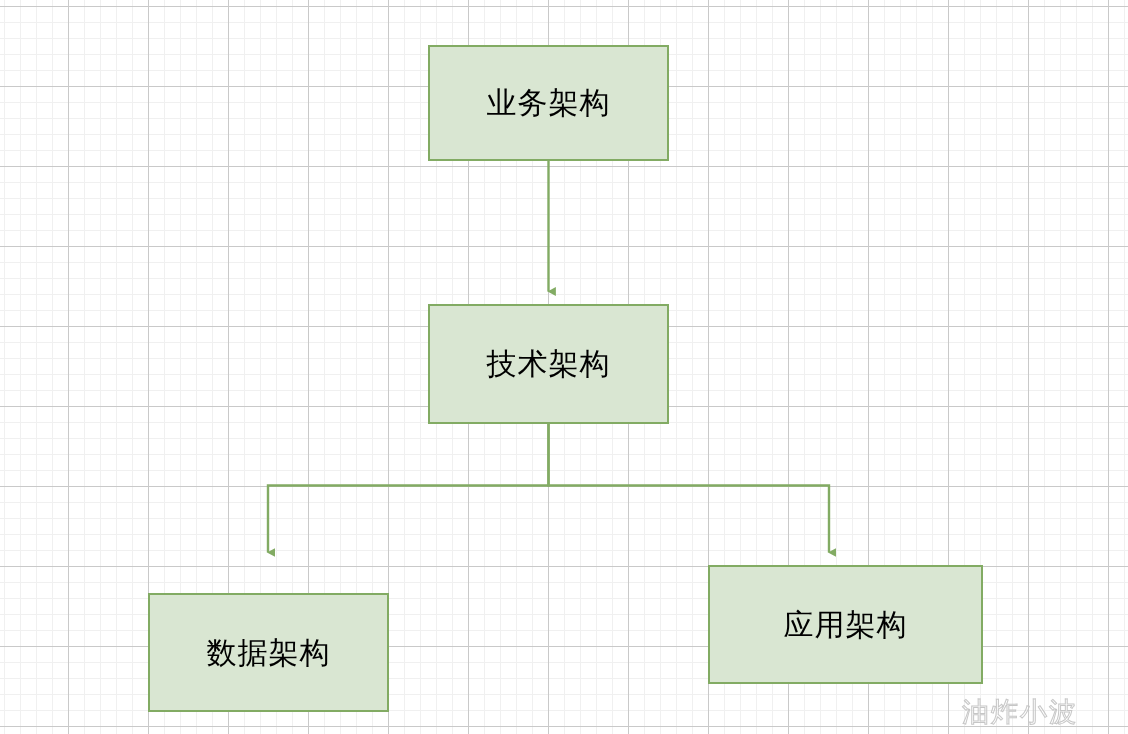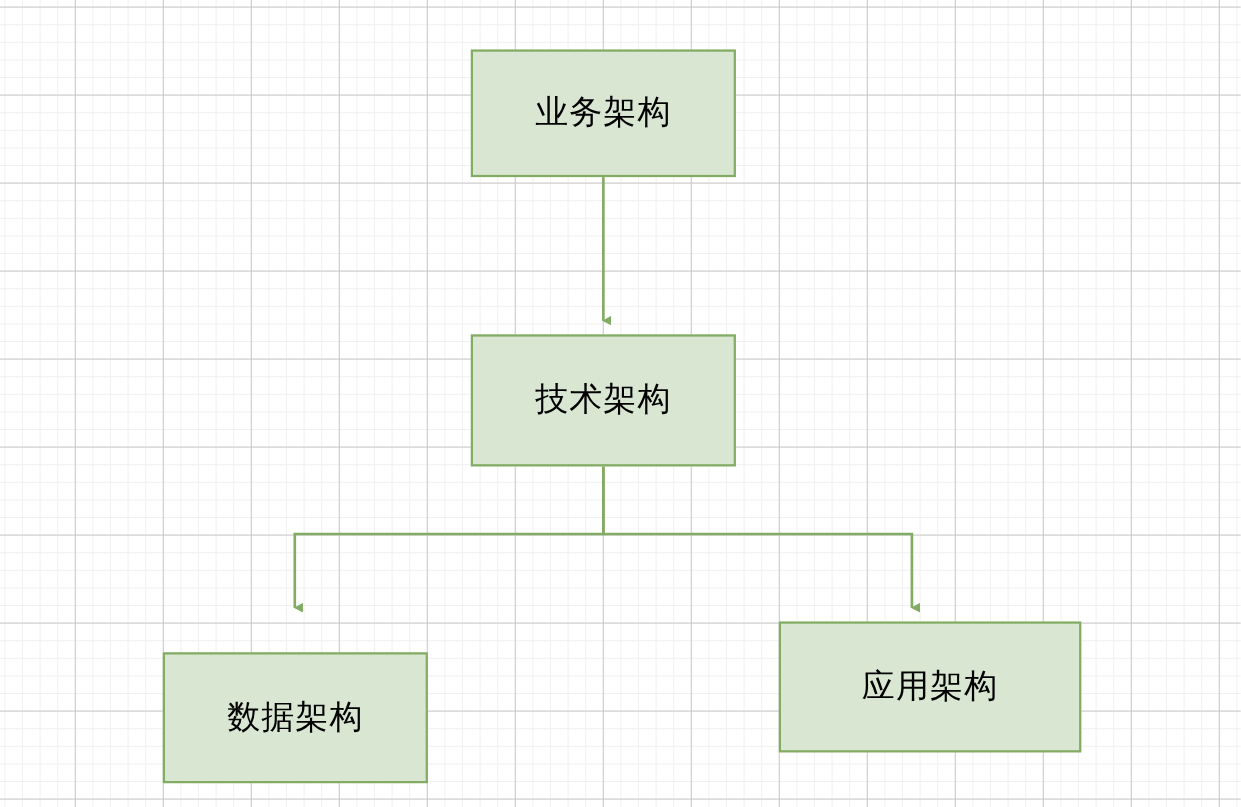--- a/index.html
+++ b/index.html
@@ -107,14 +107,15 @@
   </div>
 
   <div class="node" id="node-data">
     <span class="node-label">数据架构</span>
   </div>
 
   <div class="node" id="node-app">
     <span class="node-label">应用架构</span>
   </div>
 
+  <div id="watermark">油炸小波</div>
 
 </div>
 
 </body></html>

